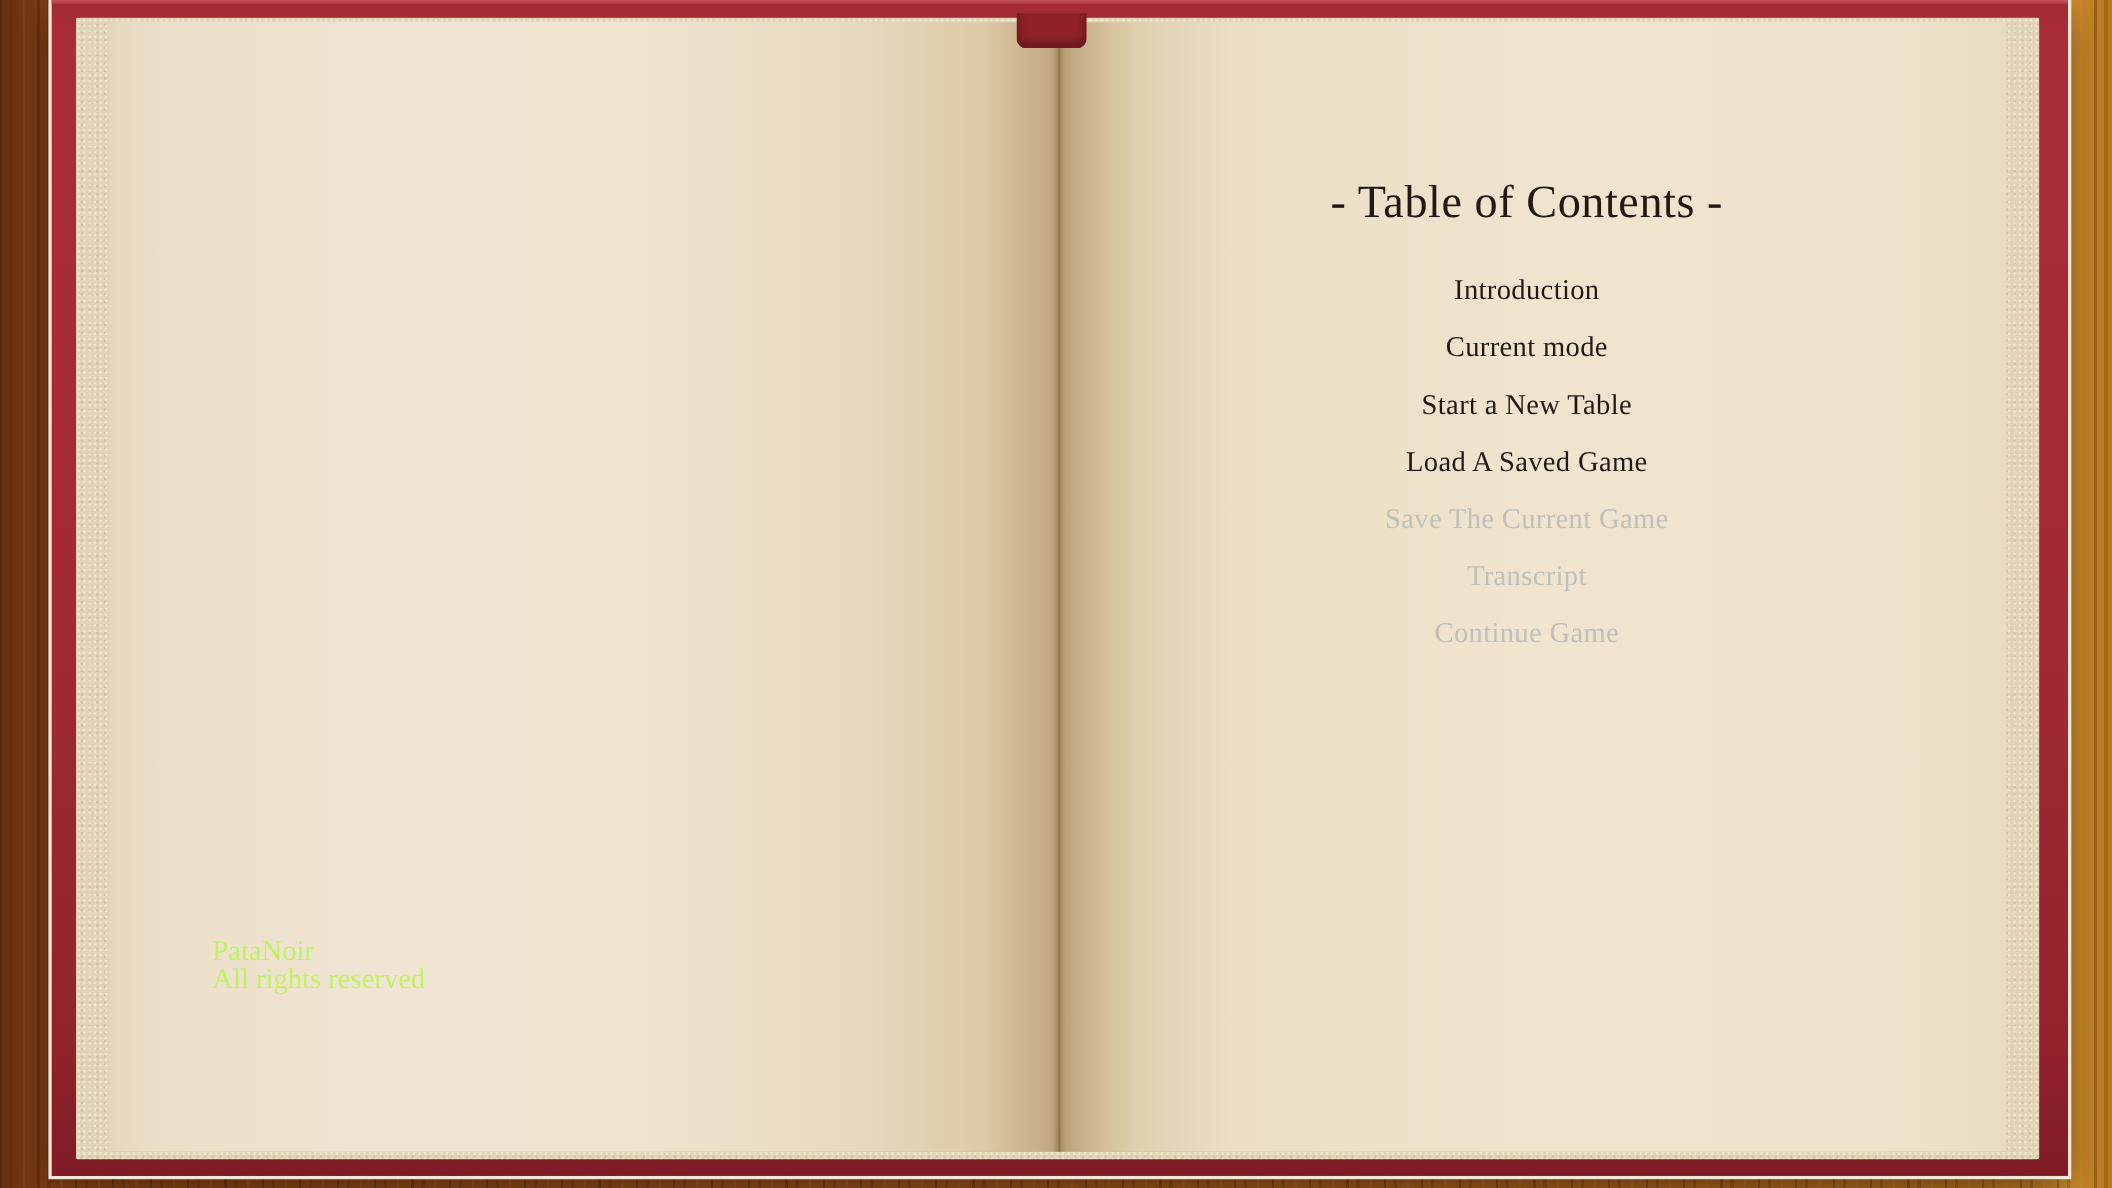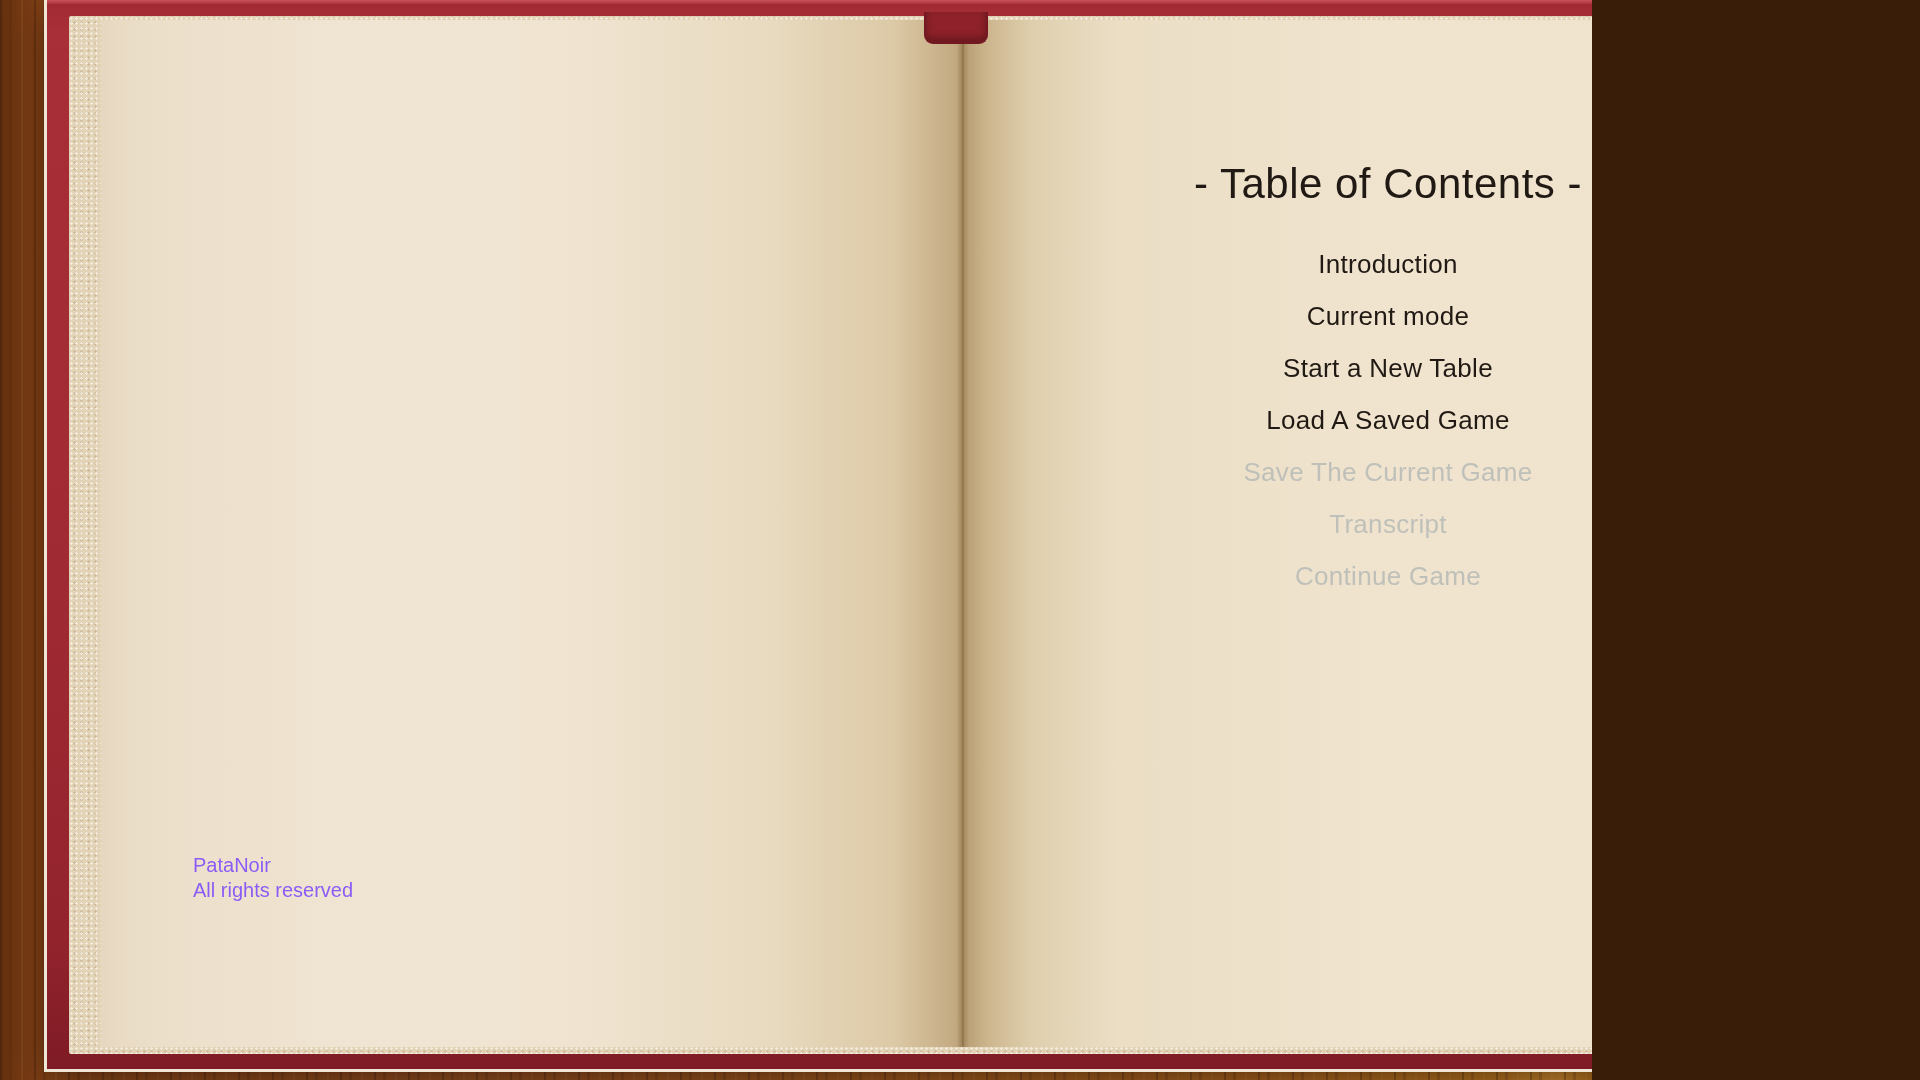--- a/index.html
+++ b/index.html
@@ -1,18 +1,18 @@
 <!DOCTYPE html>
 <html style="--book-cover-red: #a02a33; --book-cover-dark-red: #7e1b25; --page-cream: #f0e4cf; --enabled-text: #211a14; --disabled-text: #bfc0ba; --wood-brown: #8a4918;"><head>
 <meta charset="utf-8">
 <style>
   html,body{margin:0;padding:0;background:#3a1d08;}
   #screen{
-    position:relative;width:1592px;height:1080px;overflow:hidden;
-    font-family:Liberation Sans, sans-serif;
+    position:relative;width:1920px;height:1080px;overflow:hidden;
+    font-family:Liberation Serif, serif;
   }
   
   .wood{
     position:absolute;inset:0;
     background:
       repeating-linear-gradient(90deg,
         rgba(46,18,4,0.28) 0 2px, rgba(0,0,0,0) 2px 9px,
         rgba(70,30,8,0.20) 9px 12px, rgba(0,0,0,0) 12px 21px,
         rgba(255,205,125,0.07) 21px 23px, rgba(0,0,0,0) 23px 34px),
       linear-gradient(90deg,
@@ -92,21 +92,21 @@
   .menu-item{
     height:52px;display:flex;align-items:center;justify-content:center;
     font-size:26px;letter-spacing:0.3px;cursor:pointer;
   }
   .menu-item.disabled{
     color:var(--disabled-text,#bfc0ba);cursor:default;
   }
   
   .credits{
     position:absolute;left:193px;top:853px;
-    font-size:20px;line-height:24.5px;color:#8b5cf6;
+    font-size:26px;line-height:24.5px;color:#bef264;
   }
 </style>
 </head>
 <body>
 
 <div id="screen">
 
   <div class="wood"></div>
 
   <div class="book">

